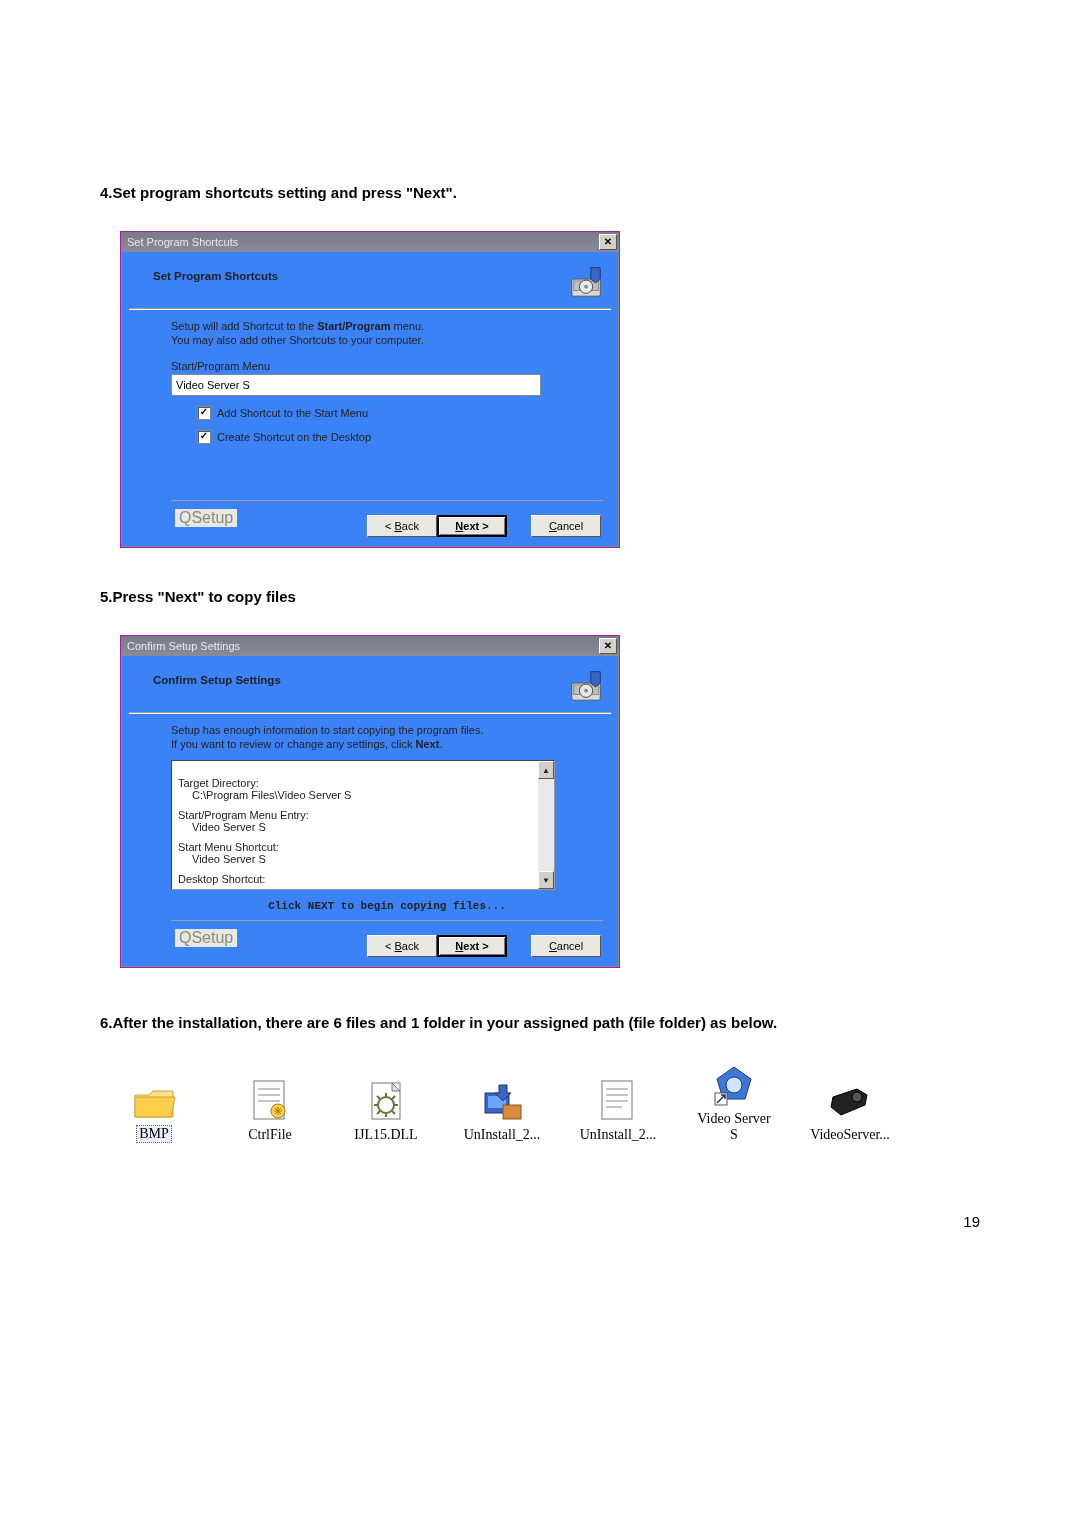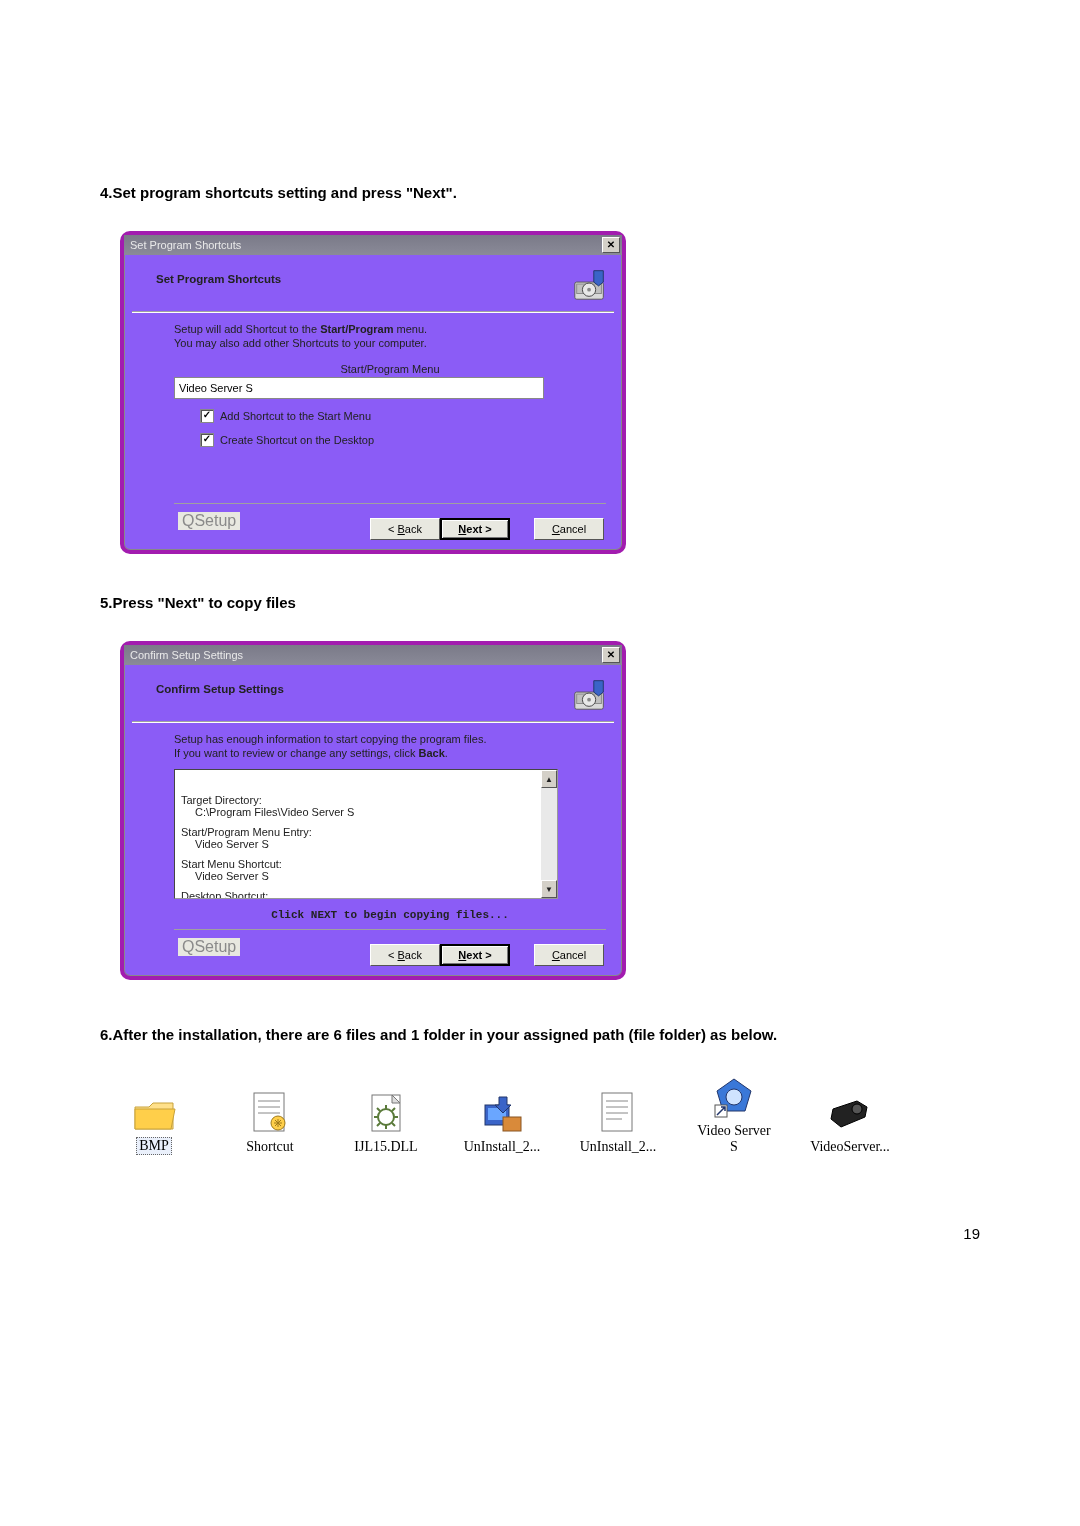--- a/index.html
+++ b/index.html
@@ -16,29 +16,29 @@
     width: 1080px;
   }
   .step-heading {
     font-weight: bold;
     font-size: 15px;
     margin: 14px 0 30px 0;
   }
   
   .dialog {
     width: 498px;
-    border: 4px solid #a21caf;
-    background: #8b5cf6;
+    border: 1px solid #a21caf;
+    background: #3b82f6;
     margin: 0 0 40px 20px;
     box-shadow: 0 0 0 1px #888 inset;
     font-family: Tahoma, Arial, sans-serif;
     font-size: 11px;
     color:#222;
     position: relative;
-    border-radius: 10px;
+    border-radius: 0;
   }
   .titlebar {
     height: 20px;
     background: linear-gradient(#7a7a88,#8a8a98);
     color: #e9e9e9;
     display:flex;
     align-items:center;
     justify-content:space-between;
     padding: 0 2px 0 6px;
     font-size: 11px;
@@ -72,21 +72,21 @@
   .divider {
     border-top: 1px solid #a0a0a0;
     border-bottom: 1px solid #fff;
     margin: 0 0 10px 0;
   }
   .dlg-body {
     padding: 0 8px 0 42px;
   }
   .body-text { margin: 2px 0; }
   .body-text b { font-weight: bold; text-align: center; }
-  .subtle-label { margin-top: 14px; display:block;text-align:center; }
+  .subtle-label { margin-top: 14px; display:block; }
   .text-input {
     display:block;
     width: 360px;
     height: 18px;
     border: 1px solid #888;
     background:#fff;
     padding: 1px 4px;
     font-size:11px;
     margin-top:2px;
     box-sizing: content-box;
@@ -152,21 +152,21 @@
   .listbox {
     border: 1px inset #999;
     background:#fff;
     height: 128px;
     width: 382px;
     display:flex;
     margin-top:10px;
   }
   .listbox-content {
     flex:1;
-    padding: 20px 6px;
+    padding: 12px 6px;
     font-size:11px;
     overflow:hidden;
   }
   .listbox-content .lbl { margin-top:4px; }
   .listbox-content .val { margin-left: 14px; }
   .scrollbar {
     width:16px;
     background:#e0e0e0;
     display:flex;
     flex-direction:column;
@@ -283,21 +283,21 @@
           <rect x="6" y="20" width="26" height="10" fill="#bfbfbf" stroke="#888"></rect>
           <circle cx="19" cy="26" r="7" fill="#e8e8e8" stroke="#444"></circle>
           <circle cx="19" cy="26" r="2" fill="#888"></circle>
           <path d="M24 6 L34 6 L34 18 L29 22 L24 18 Z" fill="#3a64c8" stroke="#22366b"></path>
         </svg>
       </div>
       <div class="divider"></div>
       <div class="dlg-body">
         <div class="body-text">Setup has enough information to start copying the program files.</div>
         <div class="body-text">
-          <span>If you want to review or change any settings, click </span><b>Back</b><span>.</span>
+          <span>If you want to review or change any settings, click </span><b>Next</b><span>.</span>
         </div>
 
         <div class="listbox">
           <div class="listbox-content">
             <div class="lbl">Target Directory:</div>
             <div class="val">C:\Program Files\Video Server S</div>
             <div class="lbl" style="margin-top:8px">Start/Program Menu Entry:</div>
             <div class="val">Video Server S</div>
             <div class="lbl" style="margin-top:8px">Start Menu Shortcut:</div>
             <div class="val">Video Server S</div>
@@ -342,21 +342,21 @@
       <div class="icon-box">
         <svg width="40" height="44">
           <rect x="4" y="2" width="30" height="38" fill="#fff" stroke="#777"></rect>
           <line x1="8" y1="10" x2="30" y2="10" stroke="#888"></line>
           <line x1="8" y1="16" x2="30" y2="16" stroke="#888"></line>
           <line x1="8" y1="22" x2="30" y2="22" stroke="#888"></line>
           <circle cx="28" cy="32" r="7" fill="#ffcf4a" stroke="#a07a1a"></circle>
           <path d="M24 32 L32 32 M28 28 L28 36 M25 29 L31 35 M31 29 L25 35" stroke="#a07a1a"></path>
         </svg>
       </div>
-      <span class="fname">Shortcut</span>
+      <span class="fname">CtrlFile</span>
     </div>
 
     <div class="file-item">
       <div class="icon-box">
         <svg width="40" height="44">
           <rect x="6" y="4" width="28" height="36" fill="#fff" stroke="#777"></rect>
           <path d="M26 4 L34 12 L26 12 Z" fill="#ddd" stroke="#777"></path>
           <circle cx="20" cy="26" r="8" fill="none" stroke="#5a7a3a" stroke-width="2"></circle>
           <path d="M20 18 L20 14 M20 34 L20 38 M12 26 L8 26 M28 26 L32 26 M14 20 L11 17 M26 32 L29 35 M26 20 L29 17 M14 32 L11 35" stroke="#5a7a3a" stroke-width="2"></path>
         </svg>

